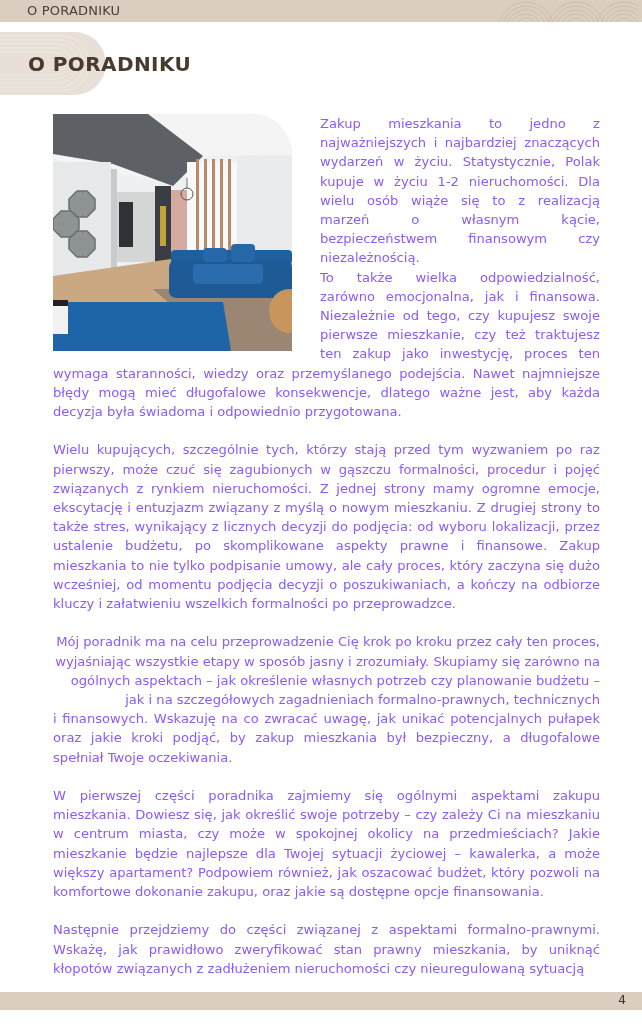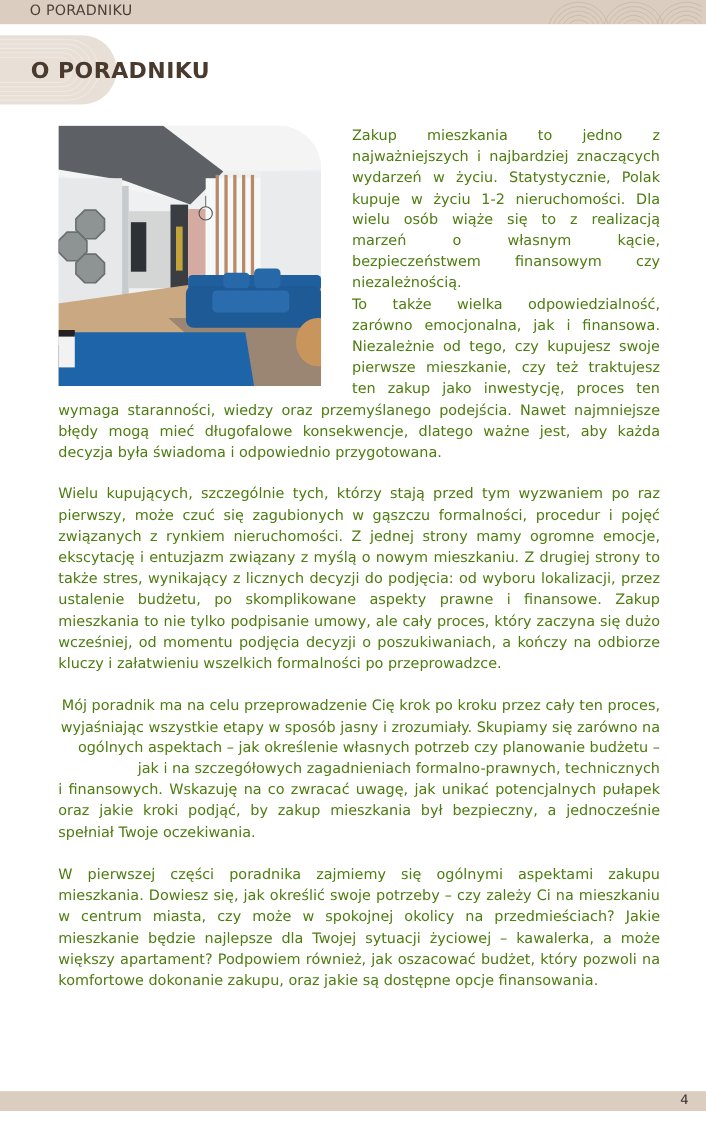--- a/index.html
+++ b/index.html
@@ -24,21 +24,21 @@
     position:absolute; left:0; top:32px; width:106px; height:63px;
     background:#e8dfd7; border-radius:0 32px 32px 0; overflow:hidden;
   }
   .pill svg { position:absolute; left:0; top:0; }
   .page-title {
     position:absolute; left:28px; top:52px;
     font-size:20px; font-weight:bold; color:#4a3a2e; letter-spacing:0.4px;
   }
   .content {
     position:absolute; left:53px; top:114px; width:547px;
-    font-size:13.1px; line-height:19.2px; text-align:justify; color:#4d7c0f;
+    font-size:13.1px; line-height:19.2px; text-align:justify; color:#8b5cf6;
   }
   .photo {
     float:left; width:239px; height:237px; margin:0 28px 6px 0;
     border-radius:0 40px 0 0; overflow:hidden; position:relative;
   }
   .content p { margin:0; }
   .content p + p.gap { margin-top:19.2px; }
   .footbar {
     position:absolute; left:0; top:992px; width:642px; height:18px;
     background:#dbcdc0;
@@ -138,19 +138,20 @@
       <rect x="0" y="186" width="15" height="6" fill="#222"></rect>
 
       <circle cx="134" cy="80" r="6" fill="none" stroke="#555" stroke-width="1"></circle>
       <line x1="134" y1="64" x2="134" y2="74" stroke="#555" stroke-width="0.8"></line>
     </svg>
   </div>
   <p>Zakup mieszkania to jedno z najważniejszych i najbardziej znaczących wydarzeń w życiu. Statystycznie, Polak kupuje w życiu 1-2 nieruchomości. Dla wielu osób wiąże się to z realizacją marzeń o własnym kącie, bezpieczeństwem finansowym czy niezależnością.</p>
   <p>To także wielka odpowiedzialność, zarówno emocjonalna, jak i finansowa. Niezależnie od tego, czy kupujesz swoje pierwsze mieszkanie, czy też traktujesz ten zakup jako inwestycję, proces ten wymaga staranności, wiedzy oraz przemyślanego podejścia. Nawet najmniejsze błędy mogą mieć długofalowe konsekwencje, dlatego ważne jest, aby każda decyzja była świadoma i odpowiednio przygotowana.</p>
   <p class="gap">Wielu kupujących, szczególnie tych, którzy stają przed tym wyzwaniem po raz pierwszy, może czuć się zagubionych w gąszczu formalności, procedur i pojęć związanych z rynkiem nieruchomości. Z jednej strony mamy ogromne emocje, ekscytację i entuzjazm związany z myślą o nowym mieszkaniu. Z drugiej strony to także stres, wynikający z licznych decyzji do podjęcia: od wyboru lokalizacji, przez ustalenie budżetu, po skomplikowane aspekty prawne i finansowe. Zakup mieszkania to nie tylko podpisanie umowy, ale cały proces, który zaczyna się dużo wcześniej, od momentu podjęcia decyzji o poszukiwaniach, a kończy na odbiorze kluczy i załatwieniu wszelkich formalności po przeprowadzce.</p>
   <p class="gap" style="text-align:right">Mój poradnik ma na celu przeprowadzenie Cię krok po kroku przez cały ten proces, wyjaśniając wszystkie etapy w sposób jasny i zrozumiały. Skupiamy się zarówno na ogólnych aspektach – jak określenie własnych potrzeb czy planowanie budżetu – jak i na szczegółowych zagadnieniach formalno-prawnych, technicznych</p>
-  <p>i finansowych. Wskazuję na co zwracać uwagę, jak unikać potencjalnych pułapek oraz jakie kroki podjąć, by zakup mieszkania był bezpieczny, a jednocześnie spełniał Twoje oczekiwania.</p>
+  <p>i finansowych. Wskazuję na co zwracać uwagę, jak unikać potencjalnych pułapek oraz jakie kroki podjąć, by zakup mieszkania był bezpieczny, a długofalowe spełniał Twoje oczekiwania.</p>
   <p class="gap">W pierwszej części poradnika zajmiemy się ogólnymi aspektami zakupu mieszkania. Dowiesz się, jak określić swoje potrzeby – czy zależy Ci na mieszkaniu w centrum miasta, czy może w spokojnej okolicy na przedmieściach? Jakie mieszkanie będzie najlepsze dla Twojej sytuacji życiowej – kawalerka, a może większy apartament? Podpowiem również, jak oszacować budżet, który pozwoli na komfortowe dokonanie zakupu, oraz jakie są dostępne opcje finansowania.</p>
+  <p class="gap">Następnie przejdziemy do części związanej z aspektami formalno-prawnymi. Wskażę, jak prawidłowo zweryfikować stan prawny mieszkania, by uniknąć kłopotów związanych z zadłużeniem nieruchomości czy nieuregulowaną sytuacją</p>
 </div>
 
 <div class="footbar">
   <span class="page-num">4</span>
 </div>
 
 </body></html>

